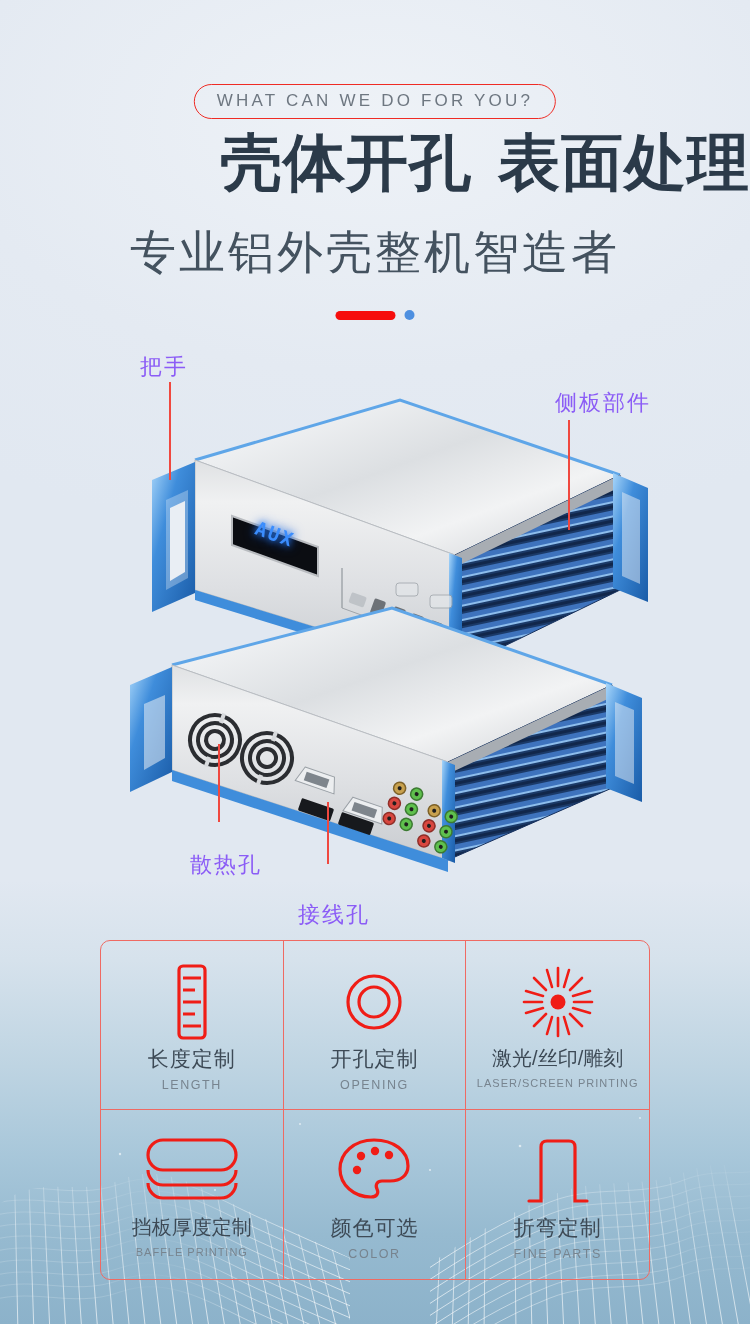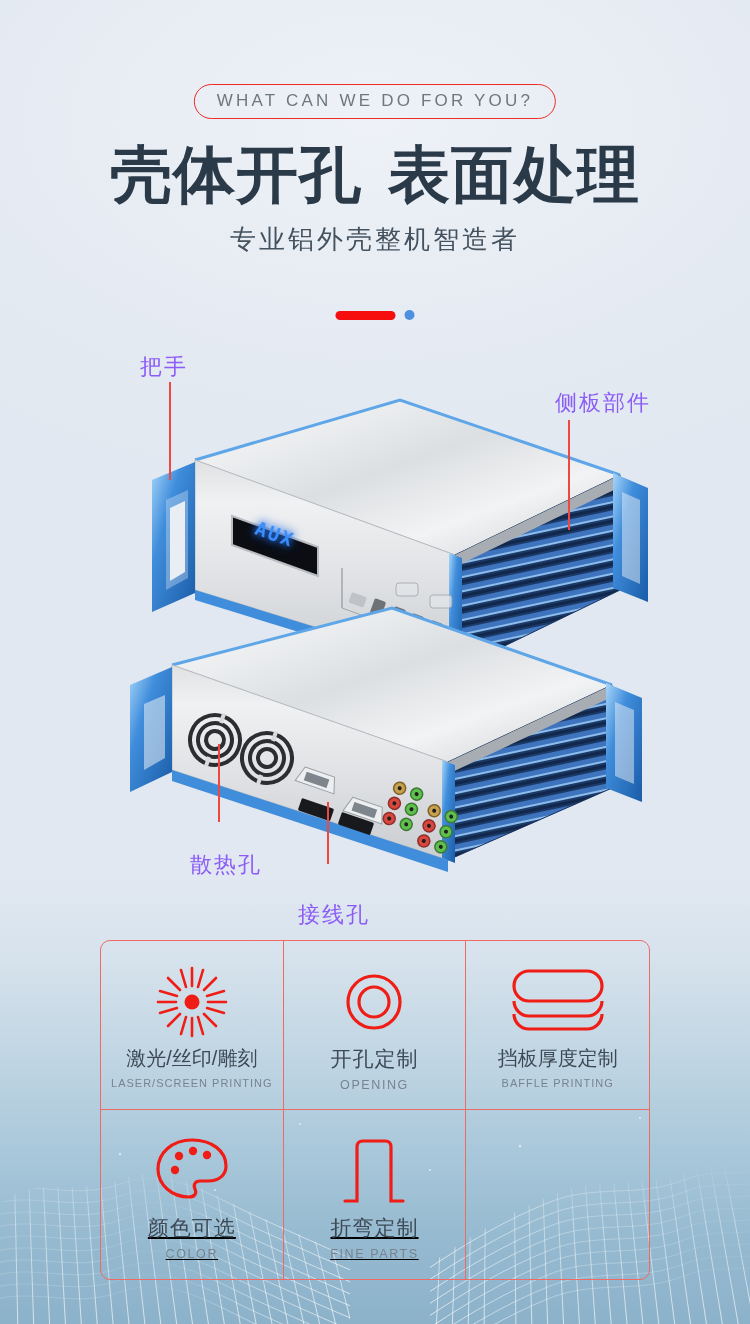--- a/index.html
+++ b/index.html
@@ -39,32 +39,31 @@
   .pill {
     position:absolute; left:50%; top:70px; transform:translateX(-50%);
     border:1.5px solid #ef2b24; border-radius:20px;
     padding:6px 22px 7px;
     font-size:17px; letter-spacing:3.2px; color:#6e7781;
     white-space:nowrap; font-weight:400;margin-top:14px;
   }
 
   .headline {
     position:absolute; left:0; top:128px; width:750px;
-    text-align:center;
+    text-align:right;
     font-size:62px; font-weight:700; color:#2b3a49;
     letter-spacing:1px; line-height:1.12;
     white-space:nowrap;
-    margin-top:12px;
   }
   .headline .gap { display:inline-block; width:26px; }
 
   .subtitle {
     position:absolute; left:0; top:222px; width:750px;
     text-align:center;
-    font-size:26px; color:#44525f; letter-spacing:3px; font-weight:400;
+    font-size:46px; color:#44525f; letter-spacing:3px; font-weight:400;
   }
 
   .divider {
     position:absolute; left:50%; top:310px; transform:translateX(-50%);
     display:flex; align-items:center; gap:9px;
   }
   .divider .bar { width:60px; height:9px; border-radius:5px; background:#f60d0d; }
   .divider .dot { width:10px; height:10px; border-radius:50%; background:#4d8fe0; }
 
   
@@ -109,21 +108,21 @@
   }
   .cell {
     position:relative;
     display:flex; flex-direction:column;
     align-items:center; justify-content:flex-start;
     padding-top:22px;
     border-right:1px solid #ef6a63;
     border-bottom:1px solid #ef6a63;
   }
   .cell:nth-child(3n) { border-right:none; }
-  .cell:nth-child(n+4) { border-bottom:none;text-decoration:underline; }
+  .cell:nth-child(n+4) { border-bottom:none; }
 
   .cell .icon { height:78px; display:flex; align-items:center; justify-content:center; }
   .cell .cn {
     font-size:21px; color:#3d4a56; letter-spacing:1px; margin-top:4px; white-space:nowrap;
   }
   .cell .en {
     font-size:12.5px; color:#77848f; letter-spacing:1.6px; margin-top:5px; white-space:nowrap;
   }
   .cell.wide .cn { font-size:20px; letter-spacing:0; }
   .cell.wide .en { font-size:11px; letter-spacing:1px; }
@@ -421,20 +420,45 @@
         <circle cx="300" cy="30" r="1"></circle>
       <circle cx="520" cy="52" r="1.3"></circle>
         <circle cx="640" cy="24" r="1"></circle>
       <circle cx="215" cy="96" r="1"></circle>
         <circle cx="430" cy="76" r="1.1"></circle>
     </g>
   </svg>
 
   <div class="grid">
 
+    <div class="cell">
+      <div class="icon">
+        <svg width="46" height="76" viewBox="0 0 46 76">
+          <rect x="10" y="2" width="26" height="72" rx="4" fill="none" stroke="#f01d16" stroke-width="3.2"></rect>
+          <line x1="14" y1="14" x2="32" y2="14" stroke="#f01d16" stroke-width="3"></line>
+          <line x1="14" y1="26" x2="26" y2="26" stroke="#f01d16" stroke-width="3"></line>
+          <line x1="14" y1="38" x2="32" y2="38" stroke="#f01d16" stroke-width="3"></line>
+          <line x1="14" y1="50" x2="26" y2="50" stroke="#f01d16" stroke-width="3"></line>
+          <line x1="14" y1="62" x2="32" y2="62" stroke="#f01d16" stroke-width="3"></line>
+        </svg>
+      </div>
+      <div class="cn">长度定制</div>
+      <div class="en">LENGTH</div>
+    </div>
+
+    <div class="cell">
+      <div class="icon">
+        <svg width="70" height="70" viewBox="0 0 70 70">
+          <circle cx="35" cy="35" r="26" fill="none" stroke="#f01d16" stroke-width="3.2"></circle>
+          <circle cx="35" cy="35" r="15" fill="none" stroke="#f01d16" stroke-width="3.2"></circle>
+        </svg>
+      </div>
+      <div class="cn">开孔定制</div>
+      <div class="en">OPENING</div>
+    </div>
 
     <div class="cell wide">
       <div class="icon">
         <svg width="76" height="76" viewBox="0 0 76 76">
           <g stroke="#f01d16" stroke-width="2.6" stroke-linecap="round">
             <line x1="38" y1="4" x2="38" y2="22"></line>
             <line x1="38" y1="54" x2="38" y2="72"></line>
             <line x1="4" y1="38" x2="22" y2="38"></line>
             <line x1="54" y1="38" x2="72" y2="38"></line>
             <line x1="14" y1="14" x2="26" y2="26"></line>
@@ -450,31 +474,20 @@
             <line x1="27" y1="70" x2="32" y2="53"></line>
             <line x1="49" y1="70" x2="44" y2="53"></line>
           </g>
           <circle cx="38" cy="38" r="7.5" fill="#f01d16"></circle>
         </svg>
       </div>
       <div class="cn">激光/丝印/雕刻</div>
       <div class="en">LASER/SCREEN PRINTING</div>
     </div>
 
-    <div class="cell">
-      <div class="icon">
-        <svg width="70" height="70" viewBox="0 0 70 70">
-          <circle cx="35" cy="35" r="26" fill="none" stroke="#f01d16" stroke-width="3.2"></circle>
-          <circle cx="35" cy="35" r="15" fill="none" stroke="#f01d16" stroke-width="3.2"></circle>
-        </svg>
-      </div>
-      <div class="cn">开孔定制</div>
-      <div class="en">OPENING</div>
-    </div>
-
     <div class="cell wide">
       <div class="icon">
         <svg width="96" height="70" viewBox="0 0 96 70">
           <rect x="4" y="4" width="88" height="30" rx="15" fill="none" stroke="#f01d16" stroke-width="3.2"></rect>
           <path d="M4,34 a15,15 0 0 0 15,15 h58 a15,15 0 0 0 15,-15" fill="none" stroke="#f01d16" stroke-width="3.2"></path>
           <path d="M4,47 a15,15 0 0 0 15,15 h58 a15,15 0 0 0 15,-15" fill="none" stroke="#f01d16" stroke-width="3.2"></path>
         </svg>
       </div>
       <div class="cn">挡板厚度定制</div>
       <div class="en">BAFFLE PRINTING</div>

